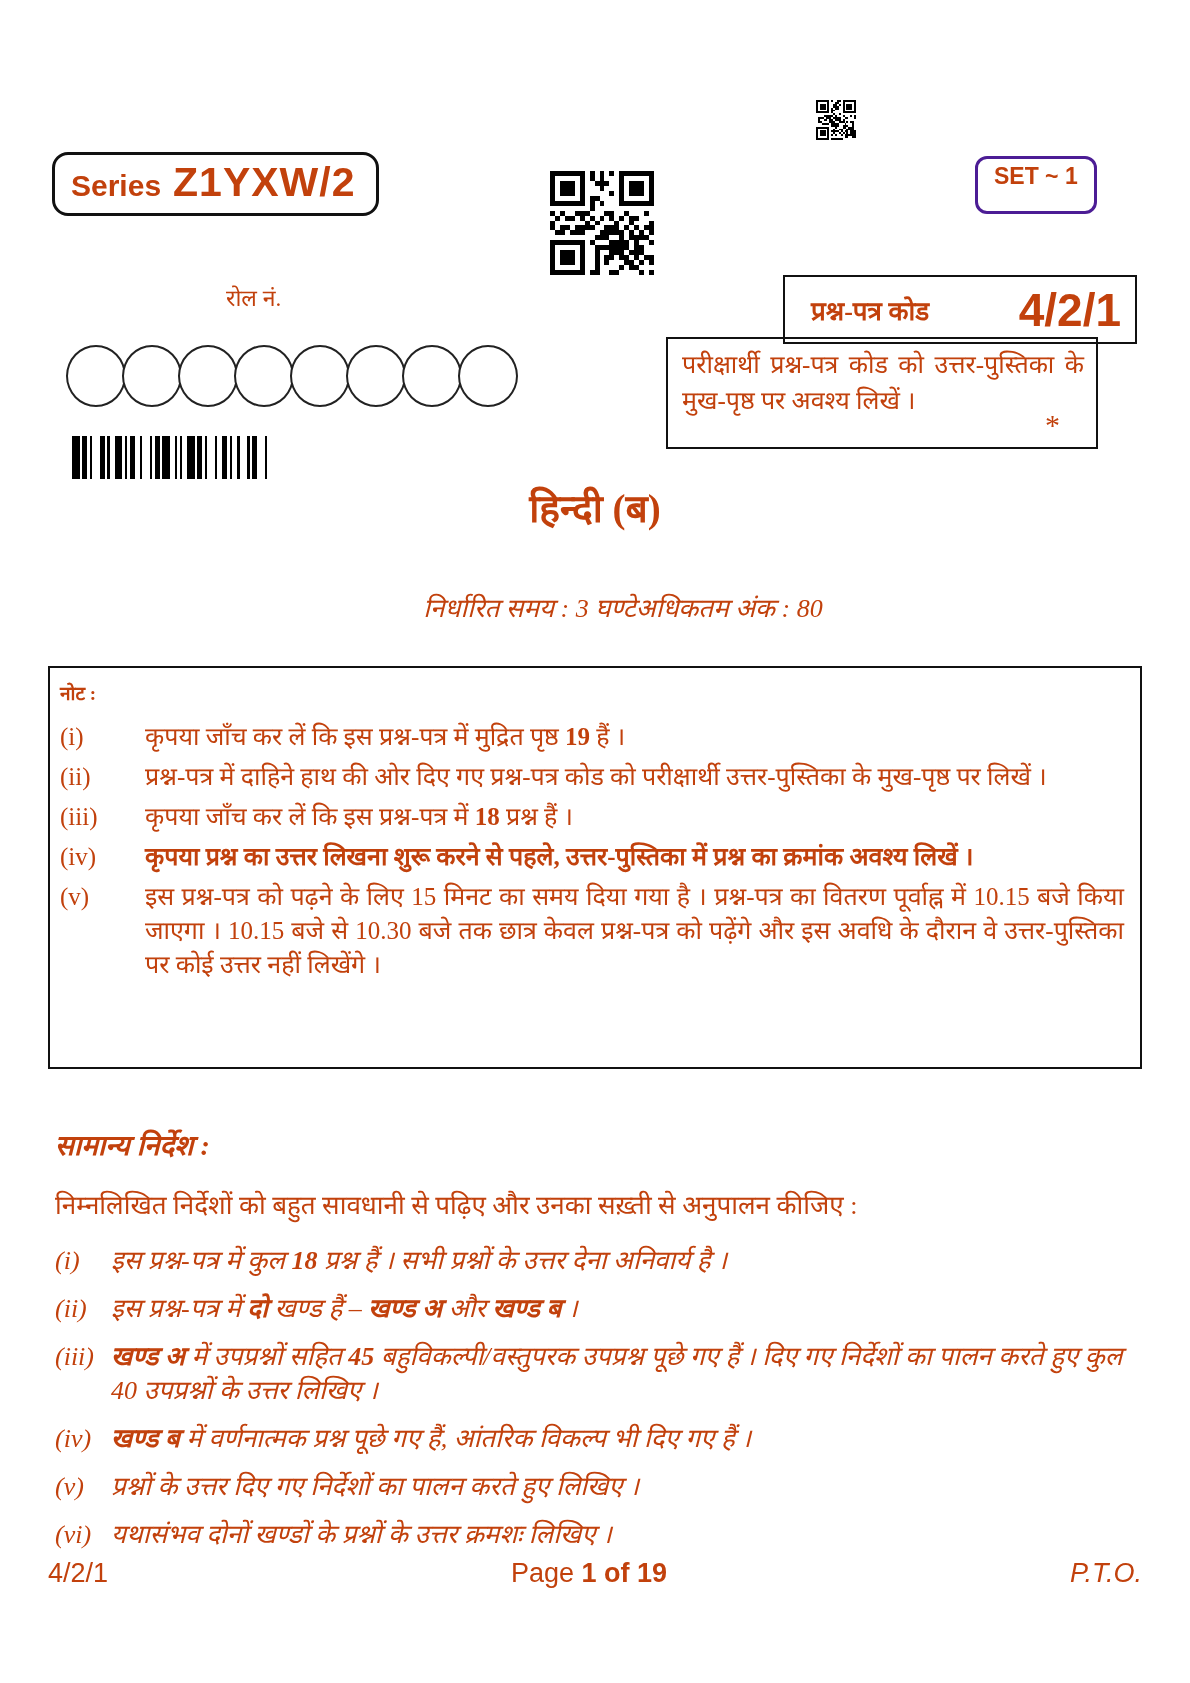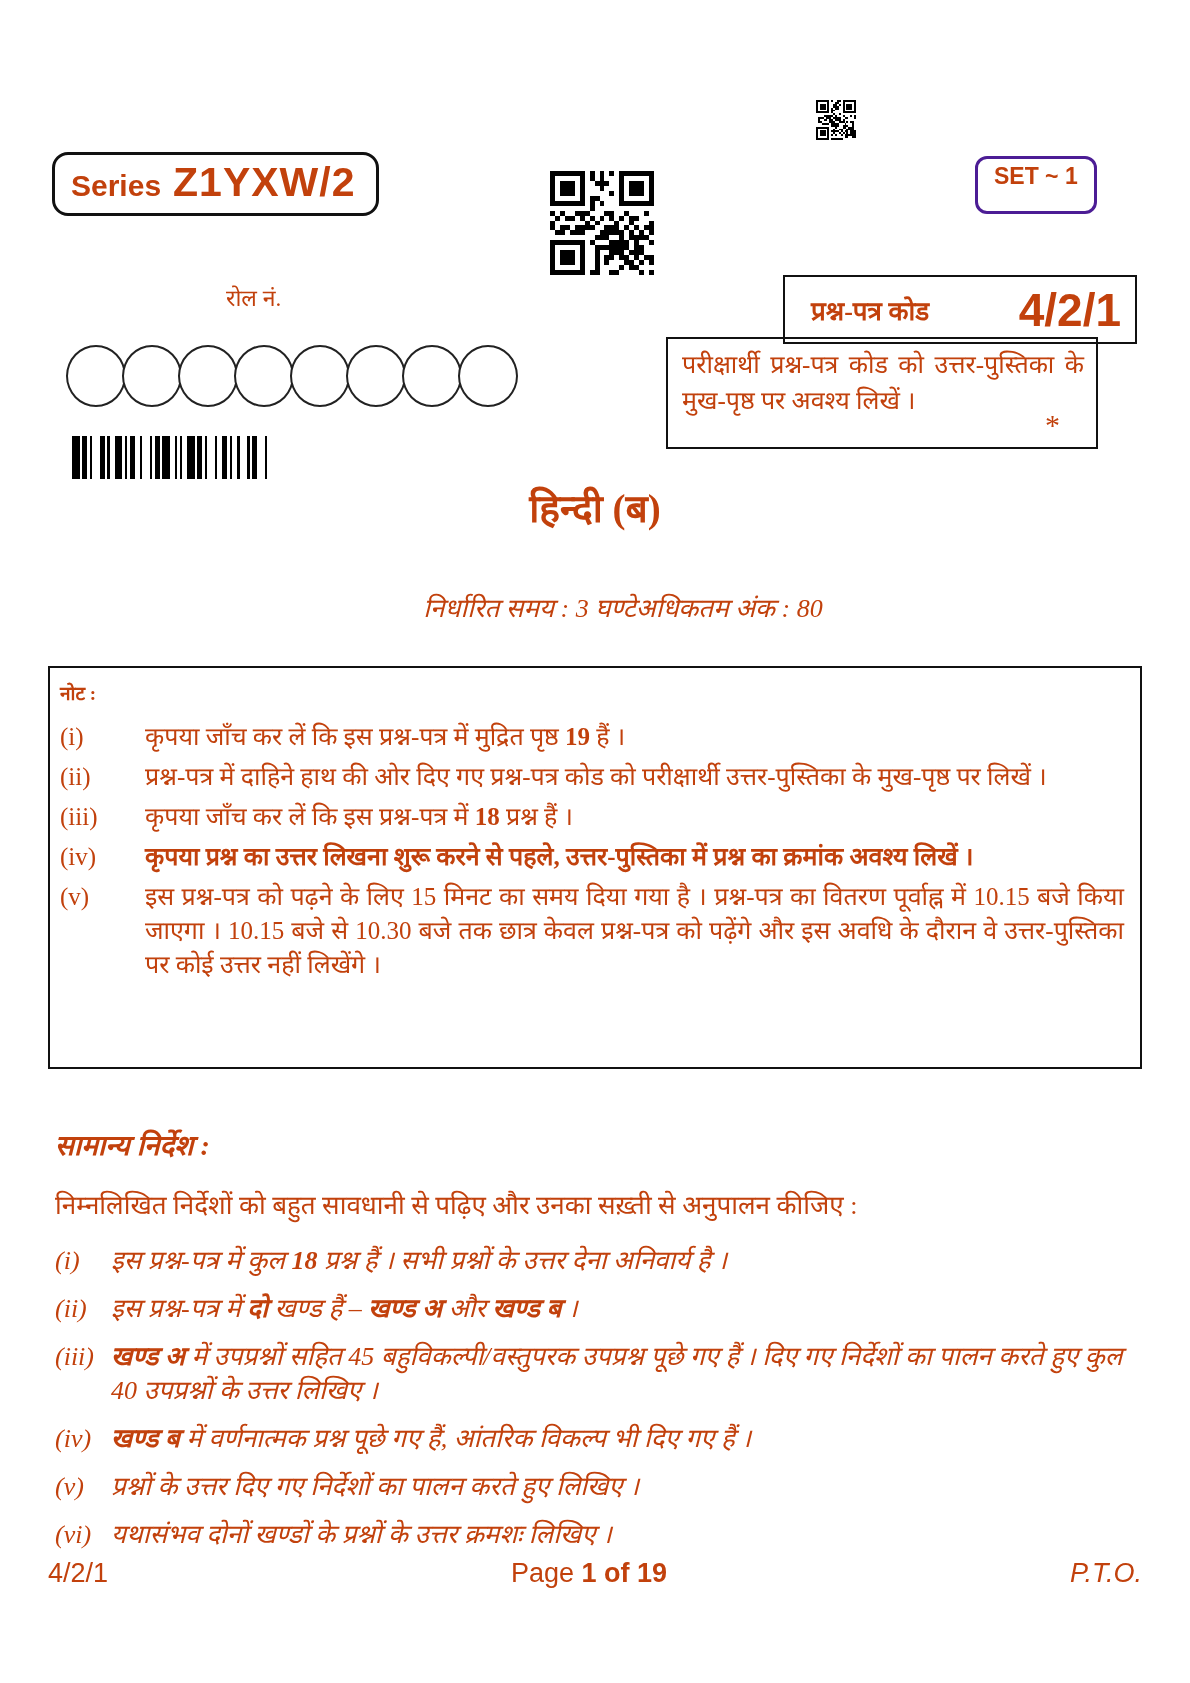--- a/index.html
+++ b/index.html
@@ -462,21 +462,21 @@
       <div class="gi-item">
         <span class="lbl">(i)</span>
         <span class="txt"><span>इस प्रश्न-पत्र में कुल </span><span style="font-weight: bold;">18</span><span> प्रश्न हैं । सभी प्रश्नों के उत्तर देना अनिवार्य है ।</span></span>
       </div>
       <div class="gi-item">
         <span class="lbl">(ii)</span>
         <span class="txt"><span>इस प्रश्न-पत्र में </span><span style="font-weight: bold;">दो</span><span> खण्ड हैं – </span><span style="font-weight: bold;">खण्ड अ</span><span> और </span><span style="font-weight: bold;">खण्ड ब</span><span> ।</span></span>
       </div>
       <div class="gi-item">
         <span class="lbl">(iii)</span>
-        <span class="txt"><span style="font-weight: bold;">खण्ड अ</span><span> में उपप्रश्नों सहित </span><span style="font-weight: normal;">45</span><span> बहुविकल्पी/वस्तुपरक उपप्रश्न पूछे गए हैं । दिए गए निर्देशों का पालन करते हुए कुल 40 उपप्रश्नों के उत्तर लिखिए ।</span></span>
+        <span class="txt"><span style="font-weight: bold;">खण्ड अ</span><span> में उपप्रश्नों सहित </span><span style="font-weight: bold;">45</span><span> बहुविकल्पी/वस्तुपरक उपप्रश्न पूछे गए हैं । दिए गए निर्देशों का पालन करते हुए कुल 40 उपप्रश्नों के उत्तर लिखिए ।</span></span>
       </div>
       <div class="gi-item">
         <span class="lbl">(iv)</span>
         <span class="txt"><span style="font-weight: bold;">खण्ड ब</span><span> में वर्णनात्मक प्रश्न पूछे गए हैं, आंतरिक विकल्प भी दिए गए हैं ।</span></span>
       </div>
       <div class="gi-item">
         <span class="lbl">(v)</span>
         <span class="txt"><span>प्रश्नों के उत्तर दिए गए निर्देशों का पालन करते हुए लिखिए ।</span></span>
       </div>
       <div class="gi-item">

